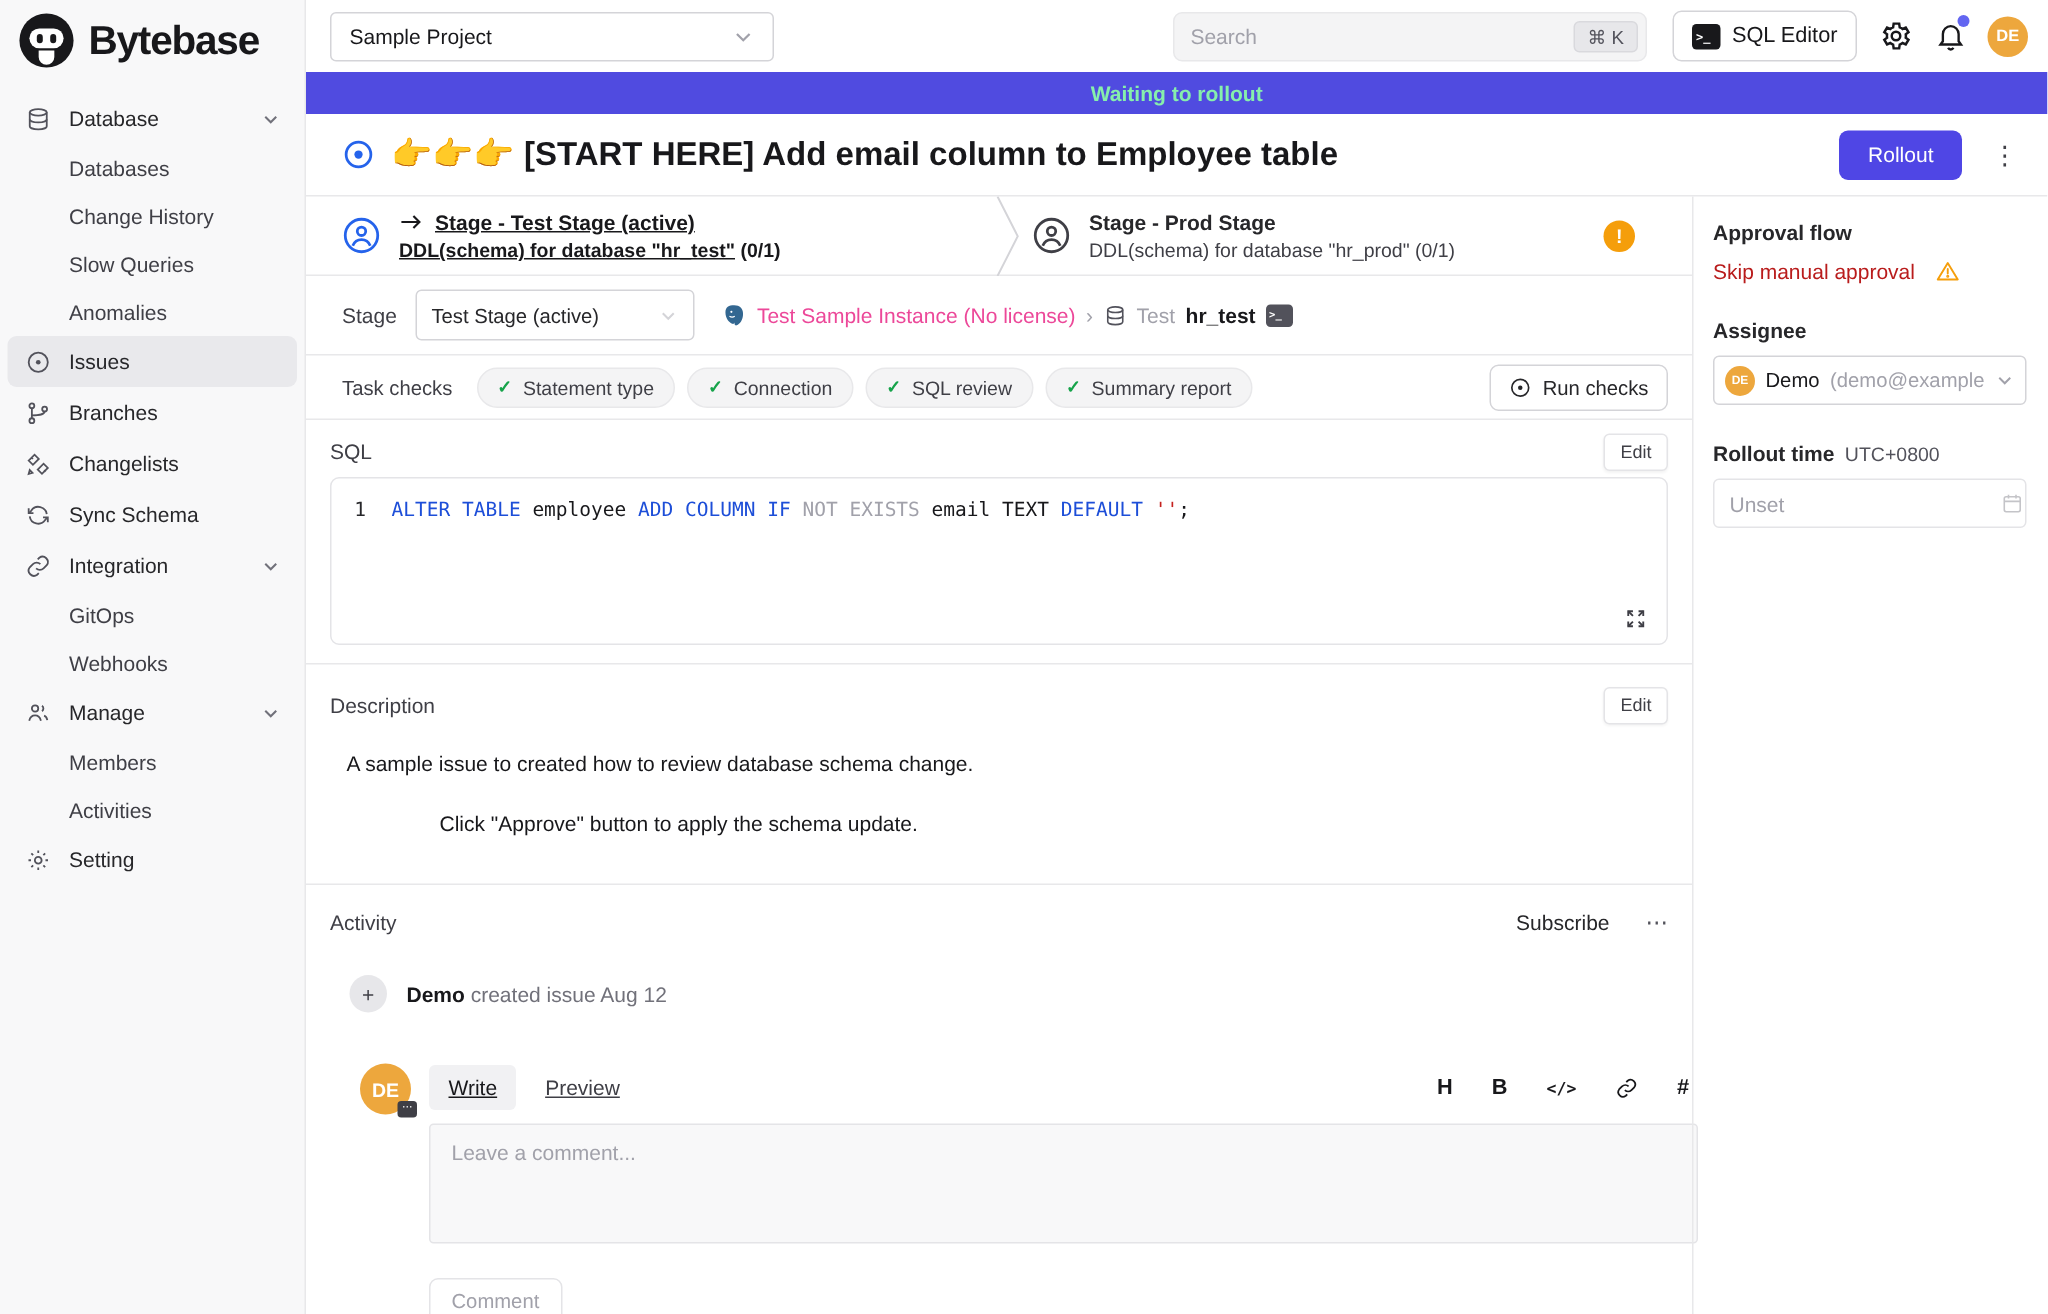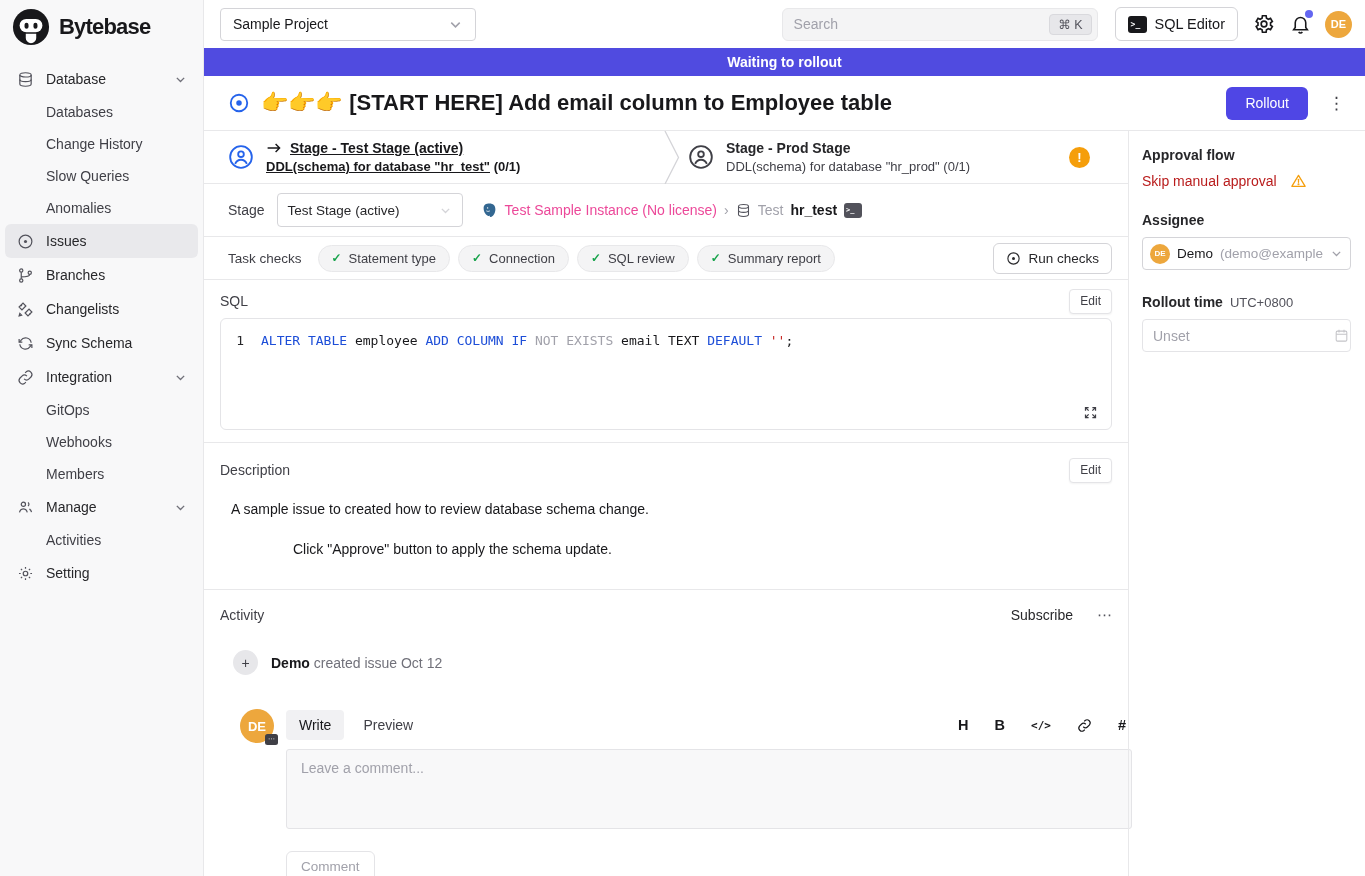--- a/index.html
+++ b/index.html
@@ -1,43 +1,43 @@
 <!DOCTYPE html>
 <html><head>
 <meta charset="utf-8">
 <style>
   * { box-sizing: border-box; margin: 0; padding: 0; }
   html,body { width:1365px; height:876px; font-family:"Liberation Sans", sans-serif; background:#fff; color:#1f2937; overflow:hidden; position:relative; }
 
   
   .sidebar { position:absolute; left:0; top:0; width:204px; height:876px; background:#f8f8f9; border-right:1px solid #e8e8ea; z-index:5; }
   .logo { display:flex; align-items:center; gap:9px; padding:8px 12px; height:54px; }
-  .logo-text { font-size:22px; font-weight:800; color:#18181b; letter-spacing:-0.8px; }
+  .logo-text { font-size:27px; font-weight:800; color:#18181b; letter-spacing:-0.8px; }
   .nav { padding:8px 5px 0 5px; }
   .nav-item { display:flex; align-items:center; height:34px; padding:0 11px; border-radius:6px; color:#27272a; font-size:14px; cursor:pointer; }
   .nav-item.sub { height:32px; padding-left:41px; color:#3f3f46; }
   .nav-item.selected { background:#e9e9ec; }
   .ni-icon { width:18px; height:18px; margin-right:12px; display:flex; align-items:center; justify-content:center; color:#52525b; flex:none; }
   .chev-r { margin-left:auto; color:#71717a; display:flex; }
 
   
   .topbar { position:absolute; left:204px; top:0; width:1161px; height:48px; background:#fff; display:flex; align-items:center; padding:0 13px 0 16px; }
-  .project-select { width:256px; height:33px; border:1px solid #d4d4d8; border-radius:4px; background:#fff; display:flex; align-items:center; padding:0 12px; font-size:14px; color:#18181b; cursor:pointer; }
+  .project-select { width:296px; height:33px; border:1px solid #d4d4d8; border-radius:4px; background:#fff; display:flex; align-items:center; padding:0 12px; font-size:14px; color:#18181b; cursor:pointer; }
   .search-box { margin-left:auto; width:316px; height:33px; background:#f4f4f5; border:1px solid #e8e8ea; border-radius:6px; display:flex; align-items:center; padding:0 5px 0 11px; }
   .search-box input { border:none; outline:none; background:transparent; font-size:14px; color:#3f3f46; width:230px; font-family:inherit; }
   .search-box input::placeholder { color:#a1a1aa; }
   .kbd { margin-left:auto; background:#e7e7ea; border:1px solid #d9d9dd; border-radius:4px; padding:2px 8px; font-size:12.5px; color:#52525b; }
   .sql-editor-btn { margin-left:17px; height:34px; border:1px solid #d4d4d8; border-radius:6px; background:#fff; display:flex; align-items:center; gap:8px; padding:0 12px; font-size:14.5px; color:#18181b; cursor:pointer; }
   .term-icon { width:19px; height:17px; background:#18181b; border-radius:3px; color:#fff; font-size:8px; font-weight:700; display:flex; align-items:center; justify-content:flex-start; padding-left:3px; font-family:"DejaVu Sans Mono", monospace; }
   .top-icon { margin-left:15px; position:relative; display:flex; color:#18181b; cursor:pointer; }
   .bell-dot { position:absolute; top:-3px; right:-2px; width:8px; height:8px; border-radius:50%; background:#6366f1; }
   .avatar { width:27px; height:27px; border-radius:50%; background:#eda73d; color:#fff; font-size:11px; font-weight:700; display:flex; align-items:center; justify-content:center; margin-left:14px; cursor:pointer; flex:none; }
 
   
-  .banner { position:absolute; left:204px; top:48px; width:1161px; height:28px; background:#504be0; color:#ffffff; font-size:14px; font-weight:700; display:flex; align-items:center; justify-content:center; }
+  .banner { position:absolute; left:204px; top:48px; width:1161px; height:28px; background:#504be0; color:#86efac; font-size:14px; font-weight:700; display:flex; align-items:center; justify-content:center; }
   .issue-header { position:absolute; left:204px; top:76px; width:1161px; height:55px; background:#fff; border-bottom:1px solid #e8e8ea; display:flex; align-items:center; padding:0 20px 0 24px; }
   .issue-title { margin-left:11px; font-size:22px; font-weight:700; color:#18181b; }
   .rollout-btn { margin-left:auto; background:#4f46e5; color:#fff; border:none; border-radius:6px; height:33px; padding:0 19px; font-size:14px; font-family:inherit; cursor:pointer; }
   .kebab { margin-left:20px; color:#3f3f46; font-size:17px; cursor:pointer; }
 
   
   .main { position:absolute; left:204px; top:131px; width:1161px; height:745px; display:flex; }
   .main-col { width:924px; }
   .aside { width:237px; border-left:1px solid #e8e8ea; padding:16px 14px 0 13px; }
 
@@ -100,21 +100,21 @@
   .act-text { font-size:14px; color:#71717a; }
   .act-actor { color:#18181b; font-weight:700; }
 
   
   .comment-block { display:flex; gap:12px; padding:34px 16px 0 20px; }
   .avatar-wrap { position:relative; width:34px; height:34px; flex:none; }
   .avatar-lg { width:34px; height:34px; border-radius:50%; background:#eda73d; color:#fff; font-size:13px; font-weight:700; display:flex; align-items:center; justify-content:center; }
   .avatar-badge { position:absolute; right:-4px; bottom:-2px; width:13px; height:11px; background:#3f3f46; border-radius:2.5px; color:#fff; font-size:7px; line-height:9px; text-align:center; }
   .editor { flex:1; }
   .editor-top { display:flex; align-items:center; height:32px; }
-  .tab { font-size:14px; padding:7px 13px; border-radius:4px; color:#18181b; cursor:pointer; }
+  .tab { font-size:14px; padding:7px 13px; border-radius:4px; color:#18181b; cursor:pointer;text-decoration:underline; }
   .tab.active { background:#f1f1f3; }
   .tab.inactive { color:#3f3f46; margin-left:6px; }
   .fmt-icons { margin-left:auto; display:flex; align-items:center; gap:26px; padding-right:6px; color:#18181b; }
   .fmt { font-size:14.5px; font-weight:700; cursor:pointer; display:flex; align-items:center; }
   .fmt.mono { font-family:"DejaVu Sans Mono", monospace; font-size:11px; }
   .comment-input { margin-top:8px; width:846px; height:80px; background:#f8f8f9; border:1px solid #e4e4e7; border-radius:3px; padding:10px 14px; font-size:14px; color:#18181b; resize:none; font-family:inherit; outline:none; }
   .comment-input::placeholder { color:#a1a1aa; }
   .comment-btn { margin-top:18px; height:31px; padding:0 14px; border:1px solid #e4e4e7; border-radius:6px; background:#fff; color:#a1a1aa; font-size:13.5px; font-family:inherit; }
 
   
@@ -227,38 +227,38 @@
             <path d="M3.5 6l4.5 4.5L12.5 6"></path>
           </svg>
         </span>
     </div>
     <div class="nav-item sub">
         <span>GitOps</span>
       </div>
     <div class="nav-item sub">
         <span>Webhooks</span>
       </div>
-    <div class="nav-item sub">
-        <span>Members</span>
-      </div>
     <div class="nav-item">
       <span class="ni-icon">
         <svg width="17" height="17" viewBox="0 0 24 24" fill="none" stroke="currentColor" stroke-width="1.7">
             <circle cx="9" cy="7.5" r="3"></circle>
             <path d="M3.5 19c.8-3.2 2.9-5 5.5-5s4.7 1.8 5.5 5"></path>
             <path d="M15.5 5a3 3 0 0 1 0 5M17.5 14.3c1.6.6 2.6 2.1 3 4.2"></path>
           </svg>
       </span>
       <span>Manage</span>
       <span class="chev-r">
           <svg width="13" height="13" viewBox="0 0 16 16" fill="none" stroke="currentColor" stroke-width="1.7">
             <path d="M3.5 6l4.5 4.5L12.5 6"></path>
           </svg>
         </span>
     </div>
+    <div class="nav-item sub">
+        <span>Members</span>
+      </div>
     <div class="nav-item sub">
         <span>Activities</span>
       </div>
     <div class="nav-item">
       <span class="ni-icon">
         <svg width="17" height="17" viewBox="0 0 24 24" fill="none" stroke="currentColor" stroke-width="1.7">
             <circle cx="12" cy="12" r="3.2"></circle>
             <path d="M12 2.8v2.4M12 18.8v2.4M2.8 12h2.4M18.8 12h2.4M5.5 5.5l1.7 1.7M16.8 16.8l1.7 1.7M18.5 5.5l-1.7 1.7M7.2 16.8l-1.7 1.7"></path>
           </svg>
       </span>
@@ -458,21 +458,21 @@
       <div class="section-head">
         <span class="section-title">Activity</span>
         <span class="subscribe">Subscribe</span>
         <span class="dots">⋯</span>
       </div>
       <div class="act-entry">
         <span class="plus-circle">+</span>
         <span class="act-text">
           <span class="act-actor">Demo</span>
           <span>created issue</span>
-          <span>Oct 12</span>
+          <span>Aug 12</span>
         </span>
       </div>
 
       <div class="comment-block">
         <span class="avatar-wrap">
           <span class="avatar-lg">DE</span>
           <span class="avatar-badge">⋯</span>
         </span>
         <div class="editor">
           <div class="editor-top">

